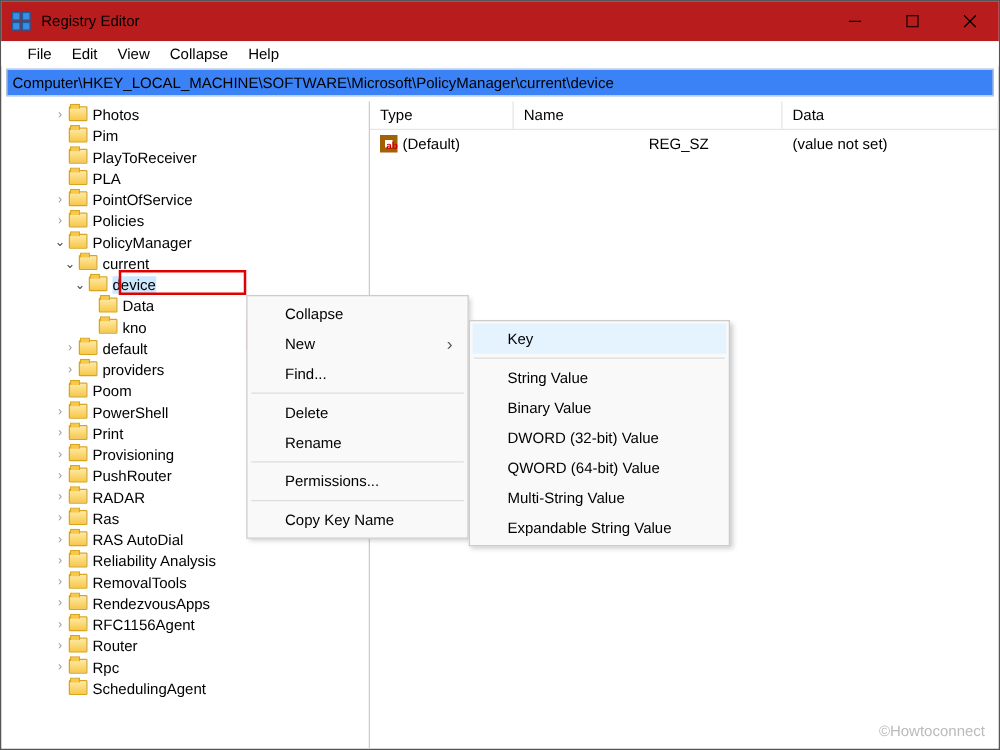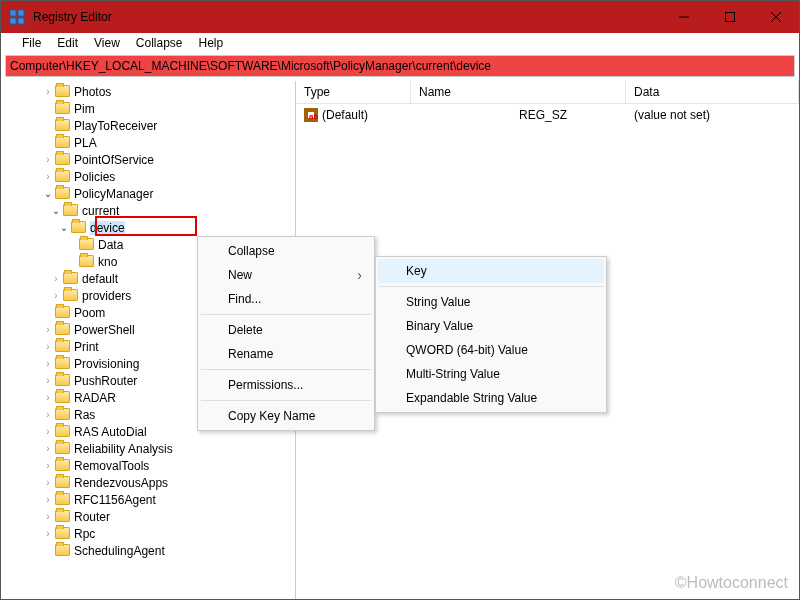--- a/index.html
+++ b/index.html
@@ -9,21 +9,21 @@
 
 .titlebar { height: 32px; display: flex; align-items: center; padding: 0 0 0 8px; background: #b91c1c; }
 .titlebar-icon { width: 16px; height: 16px; margin-right: 8px; display: flex; align-items: center; justify-content: center; }
 .titlebar-title { flex: 1; font-size: 12px; }
 .titlebar-controls { display: flex; }
 .titlebar-btn { width: 46px; height: 32px; display: flex; align-items: center; justify-content: center; color: #000; }
 
 .menubar { height: 20px; display: flex; align-items: center; padding: 0 13px; background: #fff; }
 .menubar-item { padding: 2px 8px; cursor: default; }
 
-.addressbar { height: 22px; border: 1px solid #ccc; margin: 2px 4px 4px 4px; padding: 2px 4px; font-size: 12px; display: flex; align-items: center; background: #ef4444; }
+.addressbar { height: 22px; border: 1px solid #ccc; margin: 2px 4px 4px 4px; padding: 2px 4px; font-size: 12px; display: flex; align-items: center; background: #3b82f6; }
 
 .panes { flex: 1; display: flex; overflow: hidden; }
 .tree-pane { width: 295px; border-right: 1px solid #ccc; overflow: hidden; position: relative; }
 .list-pane { flex: 1; display: flex; flex-direction: column; }
 
 .list-header { display: flex; border-bottom: 1px solid #e5e5e5; }
 .list-header-col { padding: 4px 8px; border-right: 1px solid #e5e5e5; font-size: 12px; color: #000; }
 .col-name { width: 215px; }
 .col-type { width: 115px; }
 .col-data { flex: 1; }
@@ -49,27 +49,27 @@
 .app-icon-svg { width: 16px; height: 16px; }
 
 .context-menu { position: absolute; background: #f9f9f9; border: 1px solid #ccc; box-shadow: 2px 2px 4px rgba(0,0,0,0.2); padding: 2px; z-index: 100; }
 .context-item { padding: 5px 40px 5px 28px; font-size: 12px; cursor: default; position: relative; display: flex; align-items: center; }
 .context-item.bold { font-weight: 400; }
 .context-item.has-sub::after { content: '›'; position: absolute; right: 10px; font-size: 14px; color: #555; }
 .context-sep { height: 1px; background: #ddd; margin: 3px 1px; }
 .context-item.hl-key { background: #e5f3ff; }
 
 .menu1 { left: 197px; top: 236px; width: 178px; }
-.menu2 { left: 375px; top: 256px; width: 232px; }
+.menu2 { left: 375px; top: 256px; width: 209px; }
 
 .highlight-box-device { position: absolute; border: 2px solid #e00000; pointer-events: none; z-index: 50; }
 .hb1 { left: 95px; top: 216px; width: 102px; height: 20px; }
 .hb2 { left: 197px; top: 256px; width: 387px; height: 24px; }
 
-.watermark { position: absolute; right: 12px; bottom: 8px; color: #bbb; font-size: 16px; margin-top: 48px; }
+.watermark { position: absolute; right: 12px; bottom: 8px; color: #bbb; font-size: 12px; margin-top: 48px; }
 </style>
 </head>
 <body>
 
 <div class="window">
 
   <div class="titlebar">
     <span class="titlebar-icon">
       <svg class="app-icon-svg" viewBox="0 0 16 16">
           <rect x="1" y="1" width="6" height="6" fill="#3a8ee6" stroke="#1a5fa0"></rect>
@@ -443,18 +443,19 @@
   <div class="context-item">Permissions...</div>
   <div class="context-sep"></div>
   <div class="context-item">Copy Key Name</div>
 </div>
 
 <div class="context-menu menu2">
   <div class="context-item hl-key">Key</div>
   <div class="context-sep"></div>
   <div class="context-item">String Value</div>
   <div class="context-item">Binary Value</div>
+  <div class="context-item">DWORD (32-bit) Value</div>
   <div class="context-item">QWORD (64-bit) Value</div>
   <div class="context-item">Multi-String Value</div>
   <div class="context-item">Expandable String Value</div>
 </div>
 
 <div class="watermark">©Howtoconnect</div>
 
 </body></html>

